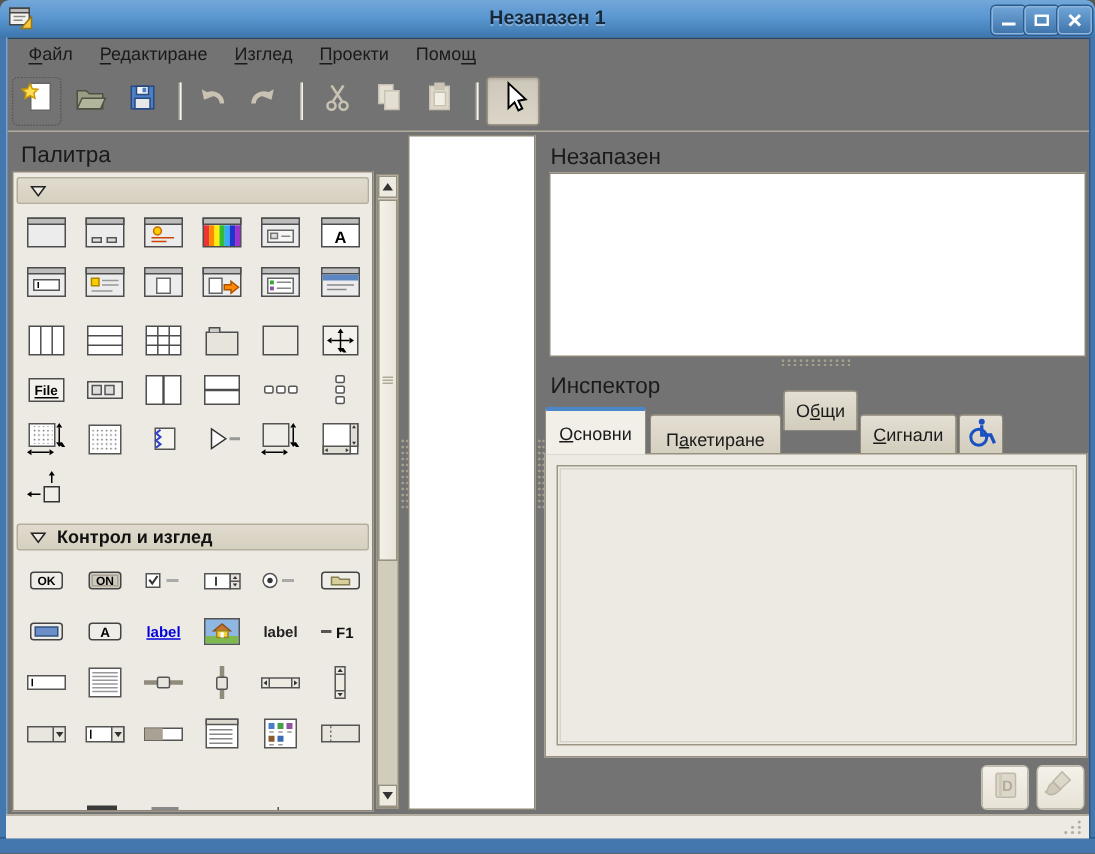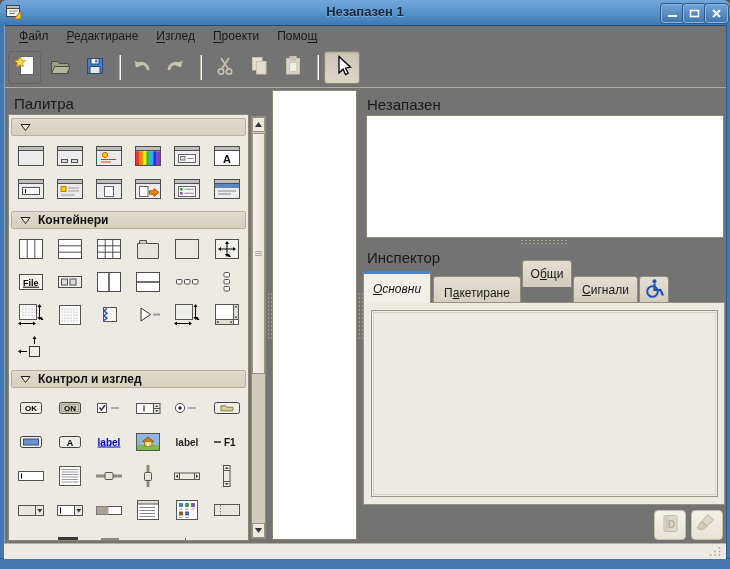--- a/index.html
+++ b/index.html
@@ -212,28 +212,20 @@
         <div class="pal-item">
           <span><svg width="30" height="26" viewBox="0 0 30 26">
               <rect x="2.5" y="3.5" width="25" height="19" fill="#ececec" stroke="#4d4d4d"></rect>
               <rect x="2.5" y="3.5" width="25" height="4" fill="#bdbdbd" stroke="#4d4d4d"></rect>
               <rect x="3" y="8" width="24" height="4" fill="#5b86c2"></rect>
               <line x1="6" y1="15" x2="24" y2="15" stroke="#888"></line>
               <line x1="6" y1="18" x2="19" y2="18" stroke="#888"></line>
             </svg></span>
         </div>
       </div>
-      <div class="pal-band">
-        <span class="tri">
-          <svg width="11" height="9" viewBox="0 0 11 9">
-            <path d="M1,1.5 h9 l-4.5,6 z" fill="#ece9e1" stroke="#222"></path>
-          </svg>
-        </span>
-        <span>Контейнери</span>
-      </div>
       <div class="pal-grid">
         <div class="pal-item">
           <span><svg width="30" height="26" viewBox="0 0 30 26">
               <rect x="3.5" y="3.5" width="23" height="19" fill="#fff" stroke="#4d4d4d"></rect>
               <line x1="11.2" y1="3.5" x2="11.2" y2="22.5" stroke="#4d4d4d"></line>
               <line x1="18.8" y1="3.5" x2="18.8" y2="22.5" stroke="#4d4d4d"></line>
             </svg></span>
         </div>
         <div class="pal-item">
           <span><svg width="30" height="26" viewBox="0 0 30 26">
@@ -611,21 +603,21 @@
   <div class="abs grip-v" style="left:358px;top:292px;"></div>
   <div class="abs grip-h" style="left:520px;top:239px;"></div>
 
   <div class="abs" id="canvas"></div>
 
   <div class="abs" id="inspector-label" style="left:367px;top:96px;">Незапазен</div>
   <div class="abs" id="inspector-box"></div>
 
   <div class="abs" id="properties-label" style="left:367px;top:249px;">Инспектор</div>
   <div class="abs" id="prop-tabs">
-      <div class="tab active" style="left: 363px; width: 68px; top: 271px; height: 32px; font-style: italic;">
+      <div class="tab active" style="left: 363px; width: 68px; top: 271px; height: 32px;">
         <span><u>О</u>сновни</span>
       </div>
       <div class="tab" style="left: 433px; width: 88px; top: 276px; height: 32px;">
         <span>П<u>а</u>кетиране</span>
       </div>
       <div class="tab" style="left: 522px; width: 50px; top: 260px; height: 27px;">
         <span>О<u>б</u>щи</span>
       </div>
       <div class="tab" style="left: 573px; width: 65px; top: 276px; height: 27px;">
         <span><u>С</u>игнали</span>

